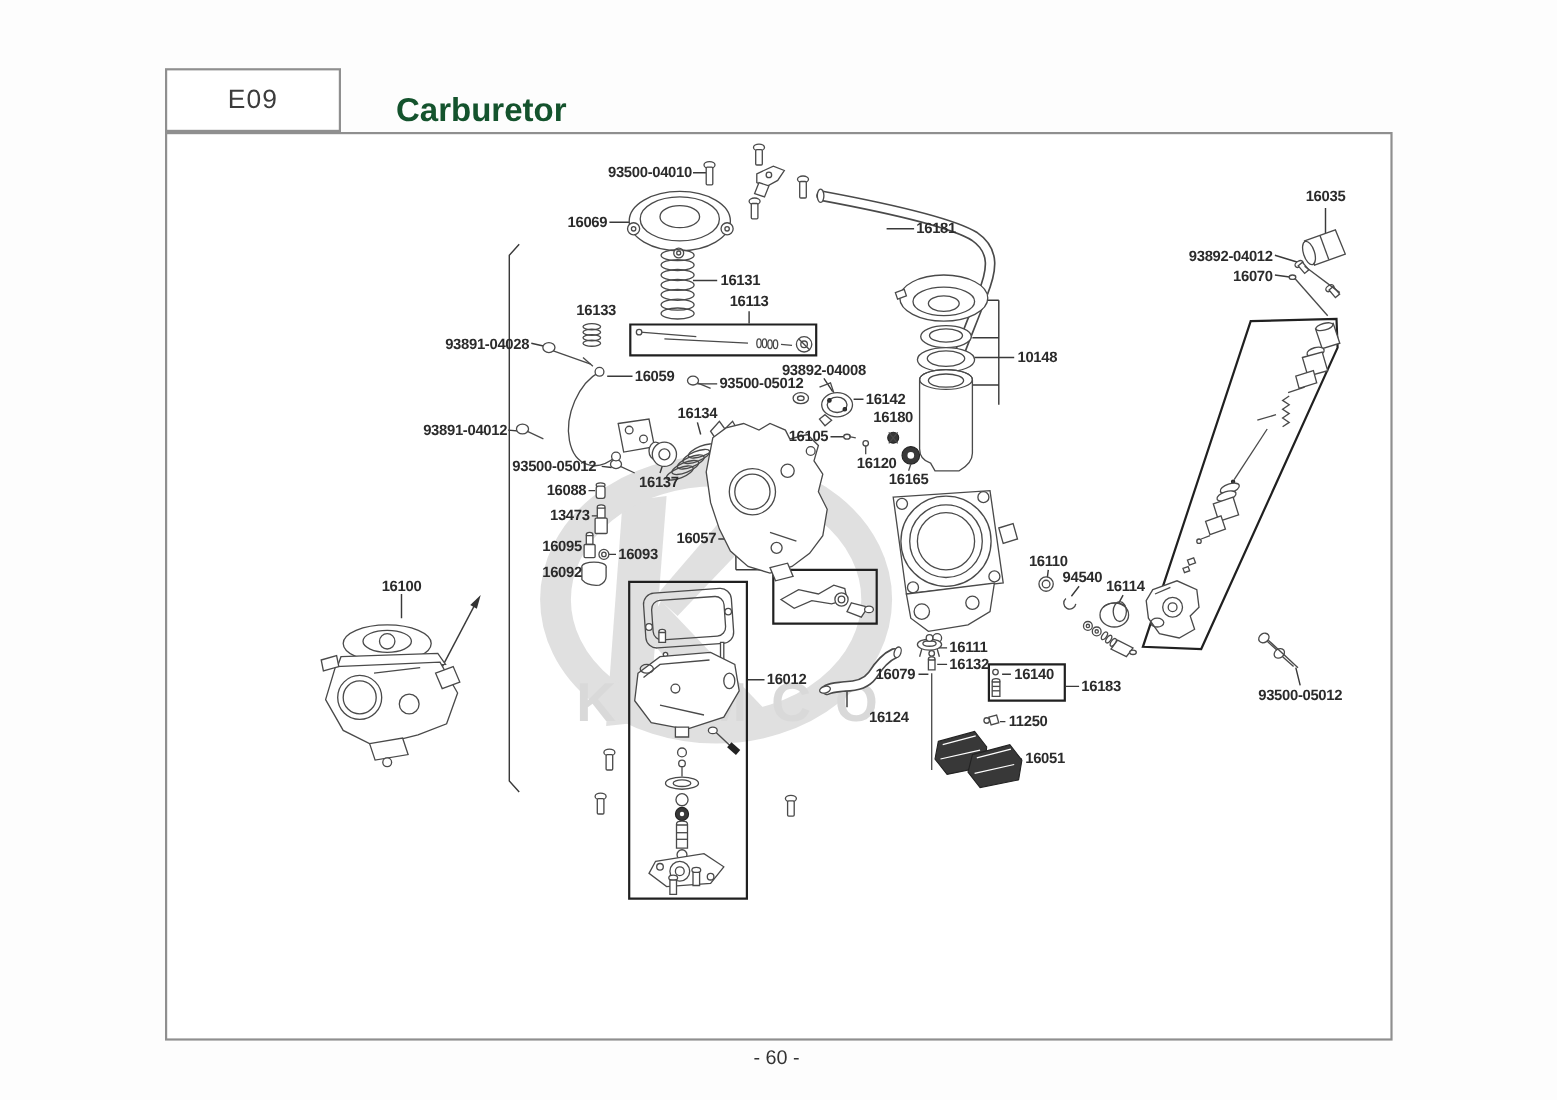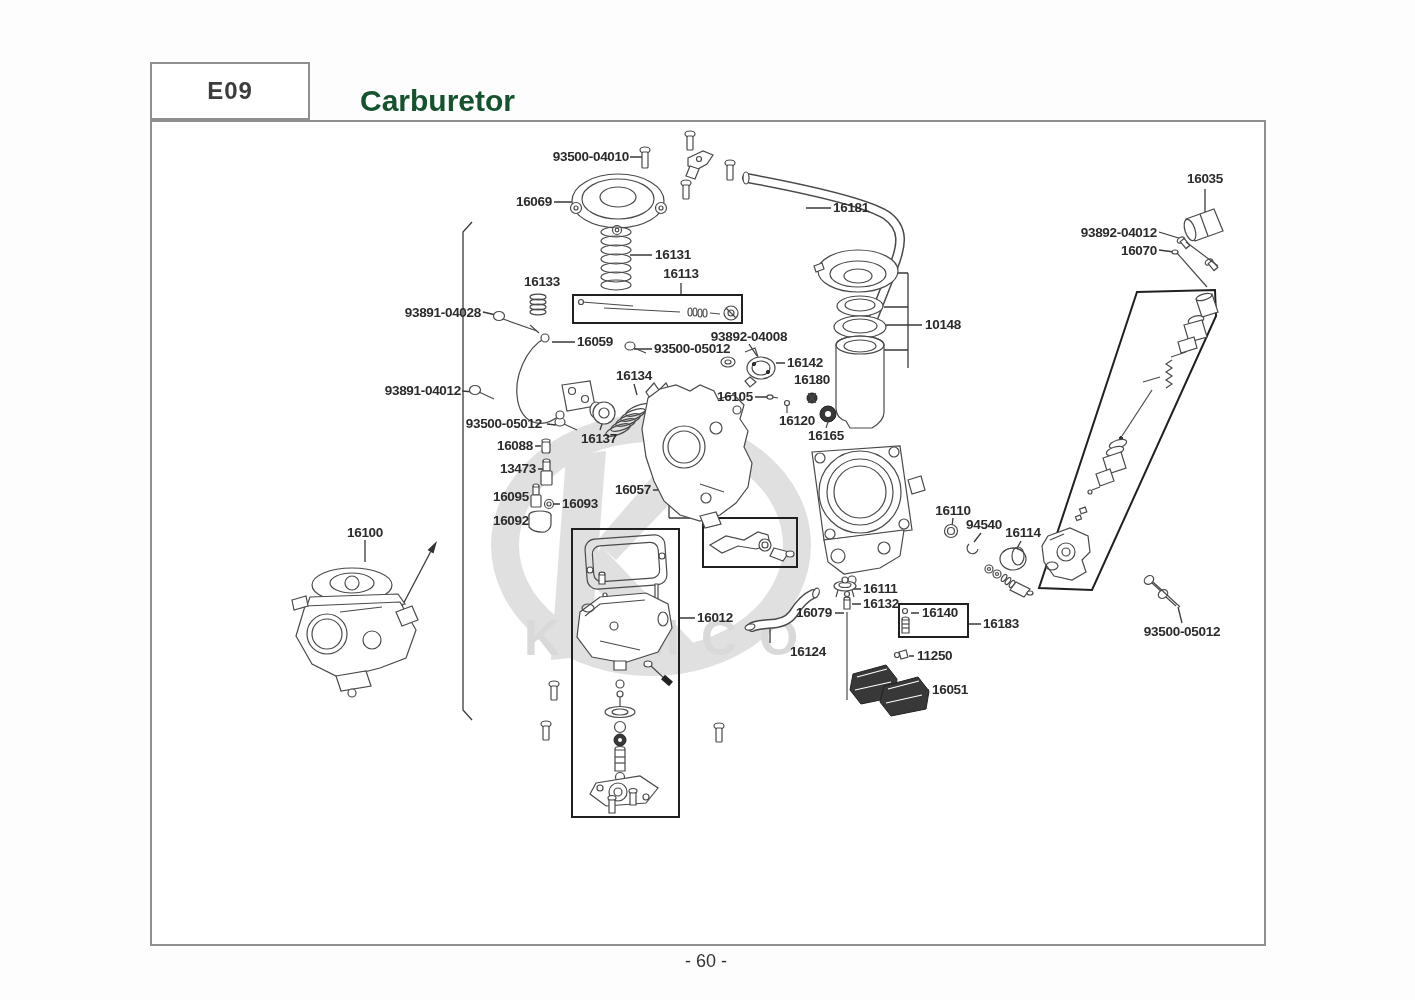--- a/index.html
+++ b/index.html
@@ -2,21 +2,21 @@
 <html><head>
 <meta charset="utf-8">
 <style>
   html,body{margin:0;padding:0;background:#fdfdfd;}
   .page{position:relative;width:1415px;height:1000px;background:#fdfdfd;overflow:hidden;
         font-family:"Liberation Sans",sans-serif;}
   .frame{position:absolute;left:150px;top:120px;width:1112px;height:822px;
          border:2px solid #8f8f8f;background:#fff;}
   .code-box{position:absolute;left:150px;top:62px;width:156px;height:54px;border:2px solid #8f8f8f;
             background:#fff;display:flex;align-items:center;justify-content:center;
-            font-size:24px;font-weight:bold;color:#3c3c3c;letter-spacing:1px;text-align:right;}
+            font-size:24px;font-weight:normal;color:#3c3c3c;letter-spacing:1px;text-align:right;}
   .title{position:absolute;left:360px;top:84px;font-size:30px;font-weight:bold;color:#14532d;}
   .page-num{position:absolute;left:648px;top:951px;width:116px;text-align:center;
             font-size:18px;font-weight:normal;color:#333;}
   svg.art{position:absolute;left:0;top:0;}
   .art *{vector-effect:non-scaling-stroke;}
   .art .pt{fill:#fff;stroke:#4a4a4a;stroke-width:1.2;}
   .art .ln{fill:none;stroke:#3a3a3a;stroke-width:1.3;}
   .art .bx{fill:none;stroke:#202020;stroke-width:2;}
   .art .nf{fill:none;stroke:#4a4a4a;stroke-width:1.2;}
   .art .dk{fill:#383838;stroke:#222;stroke-width:1;}

